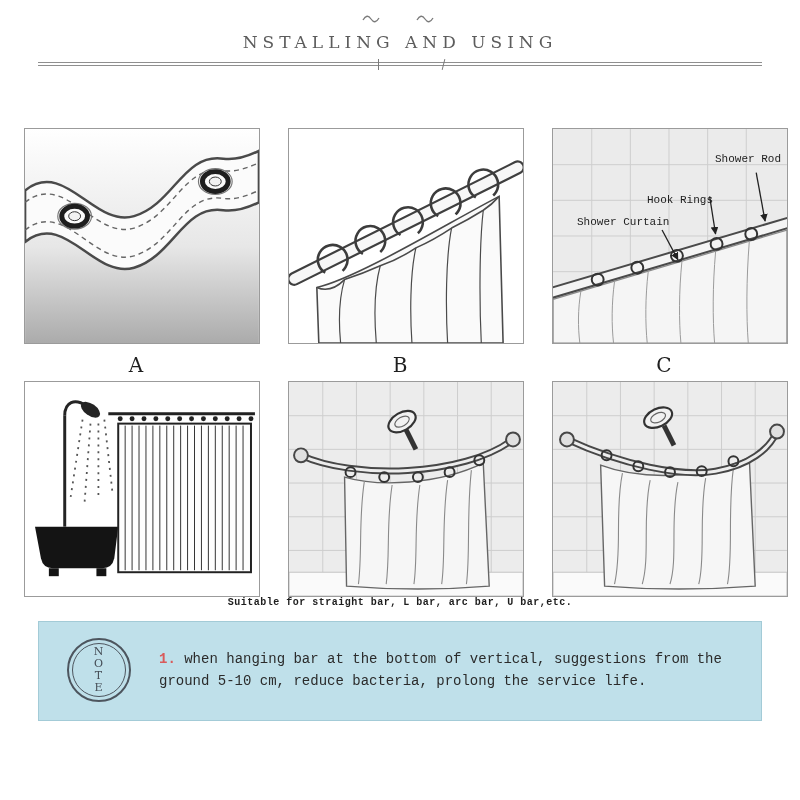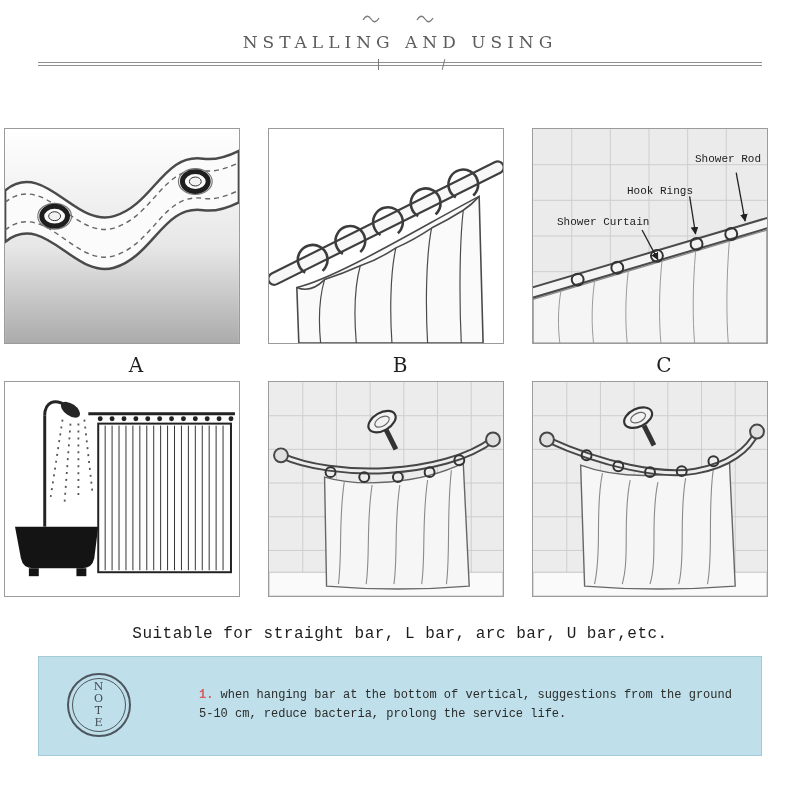--- a/index.html
+++ b/index.html
@@ -18,63 +18,63 @@
   .divider {
     height: 4px; border-top: 1px solid #8f8f8f; border-bottom: 1px solid #8f8f8f;
     margin: 10px 38px 0; position: relative;
   }
   .divider::before, .divider::after {
     content: ""; position: absolute; top: -4px; width: 1px; height: 11px; background: #7a7a7a;
   }
   .divider::before { left: 47%; }
   .divider::after { left: 56%; transform: rotate(14deg); }
 
-  .panel-row { display: flex; gap: 28px; padding: 0 4px; margin-top: 62px; }
+  .panel-row { display: flex; gap: 28px; padding: 0 24px; margin-top: 62px; }
   .panel-row.second { margin-top: 4px; }
   .panel {
     width: 236px; height: 216px; border: 1px solid #9b9b9b;
     background: #fff; position: relative; flex: none;
   }
   .panel svg { display: block; width: 100%; height: 100%; }
 
   .labels-row { display: flex; gap: 28px; padding: 0 18px; margin-top: 9px; }
   .labels-row span {
     width: 236px; text-align: center; font-family: "DejaVu Serif", serif;
     font-size: 20px; color: #1f1f1f;
   }
 
   .anno { position: absolute; font-size: 11px; color: #1c1c1c; white-space: nowrap; }
   .anno-shower-rod { top: 24px; right: 6px; }
-  .anno-hook-rings { top: 56px; left: 94px; }
+  .anno-hook-rings { top: 65px; left: 94px; }
   .anno-shower-curtain { top: 87px; left: 24px; }
 
   .caption {
-    text-align: center; font-size: 16px; font-weight: 400; color: #1d1d1d;
-    margin-top: 28px; letter-spacing: 0.5px;
+    text-align: center; font-size: 10px; font-weight: 700; color: #1d1d1d;
+    margin-top: 0; letter-spacing: 0.5px;
   }
 
   .note-box {
     margin: 13px 38px 0; background: var(--note-bg, #bfe0ea);
     border: 1px solid #a3cbd7; display: flex; align-items: center;
     gap: 28px; padding: 10px 18px 12px 28px; min-height: 100px;
   }
   .note-stamp {
     width: 64px; height: 64px; border: 2px solid #4d555e; border-radius: 50%;
     position: relative; display: flex; flex-direction: column; align-items: center;
     justify-content: center; flex: none; color: #454d56;
   }
   .note-stamp::before {
     content: ""; position: absolute; inset: 3px;
     border: 1px solid #4d555e; border-radius: 50%;
   }
   .note-stamp span {
     font-size: 11px; line-height: 1.08; letter-spacing: 1px;
     font-family: "DejaVu Serif", serif;
   }
-  .note-text { font-size: 12px; line-height: 1.6; color: #2b2b2b; margin-left: 40px; }
+  .note-text { font-size: 14px; line-height: 1.6; color: #2b2b2b; }
   .note-line { margin: 2px 0; }
   .note-num { color: var(--note-number, #d95a5a); font-weight: 700; }
 </style>
 </head>
 <body>
 
 <div class="page">
 
   <div class="header">
     <div class="ornament">

